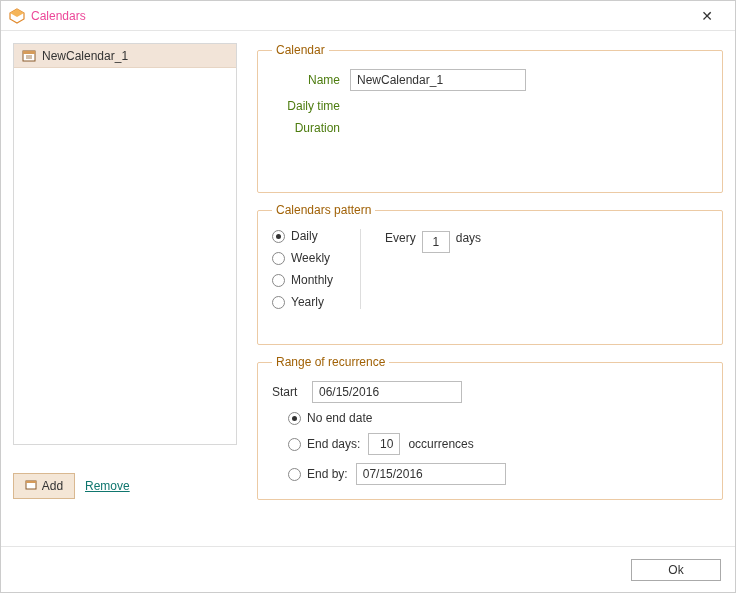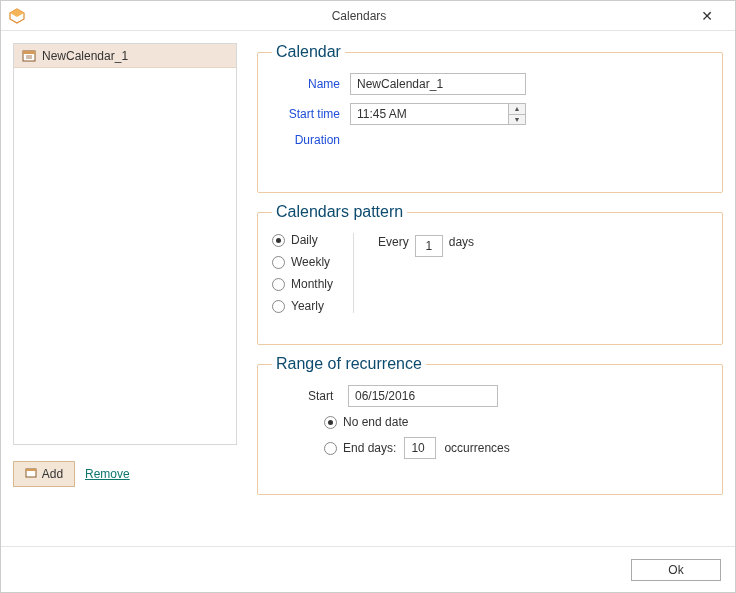--- a/index.html
+++ b/index.html
@@ -28,22 +28,21 @@
     padding: 0 8px;
     border-bottom: 1px solid #e5e5e5;
   }
   .titlebar .app-icon {
     width: 16px; height: 16px;
     margin-right: 6px;
   }
   .titlebar .title {
     flex: 1;
     font-size: 12px;
-    color: #404040;
-    text-align: center;
+    color: #ec4899;
   }
   .titlebar .close {
     width: 40px;
     height: 28px;
     display: flex;
     align-items: center;
     justify-content: center;
     font-size: 14px;
     color: #333;
     cursor: default;
@@ -73,21 +72,21 @@
     gap: 6px;
     padding: 0 8px;
     background: #f2e4d8;
     border-bottom: 1px solid #e7d5c4;
   }
   .cal-item .cal-icon {
     width: 14px; height: 14px;
     flex: 0 0 14px;
   }
   .left-actions {
-    margin-top: 16px;
+    margin-top: 28px;
     display: flex;
     align-items: center;
     gap: 10px;
   }
   .btn-add {
     width: 62px;
     height: 26px;
     border: 1px solid #d9b890;
     background: #f4e6d6;
     display: inline-flex;
@@ -112,36 +111,36 @@
     gap: 10px;
   }
 
   fieldset.group {
     border: 1px solid #eccaa4;
     border-radius: 2px;
     margin: 0;
     padding: 12px 14px 14px 14px;
   }
   fieldset.group > legend {
-    font-size: 16px;
-    color: #0c4a6e;
+    font-size: 12px;
+    color: #a16207;
     padding: 0 4px;
   }
 
   .form-row {
     display: flex;
     align-items: center;
     margin-bottom: 8px;
   }
   .form-row:last-child { margin-bottom: 0; }
   .form-row .lbl {
     width: 78px;
     text-align: right;
     padding-right: 10px;
-    color: #1d4ed8;
+    color: #4d7c0f;
   }
   input.text {
     height: 22px;
     border: 1px solid #bdbdbd;
     padding: 0 6px;
     font: inherit;
     color: #333;
     background: #fff;
   }
   .spinner-wrap, .select-wrap {
@@ -191,21 +190,21 @@
   fieldset.range-group { min-height: 140px; }
 
   .recur-body {
     display: flex;
     gap: 24px;
   }
   .recur-left {
     display: flex;
     flex-direction: column;
     gap: 8px;
-    padding-right: 20px;
+    padding-right: 27px;
     border-right: 1px solid #ddd;
   }
   .radio-row {
     display: flex;
     align-items: center;
     gap: 6px;
   }
   .radio-circle {
     width: 13px; height: 13px;
     border: 1px solid #888;
@@ -226,31 +225,30 @@
     align-items: flex-start;
     gap: 6px;
     padding-top: 2px;
   }
   .recur-right input.text { width: 28px; text-align: center; }
 
   .range-body {
     display: flex;
     flex-direction: column;
     gap: 8px;
-    margin-left: 36px;
   }
   .range-body .row {
     display: flex;
     align-items: center;
     gap: 8px;
   }
   .range-body .row .indent { width: 8px; }
   .range-body .start-lbl { width: 32px; }
   .range-body input.date { width: 150px; }
-  .range-body input.small-num { width: 32px; text-align: left; }
+  .range-body input.small-num { width: 32px; text-align: right; }
 
   .footer {
     height: 46px;
     border-top: 1px solid #e5e5e5;
     display: flex;
     align-items: center;
     justify-content: flex-end;
     padding: 0 14px;
   }
   .btn-ok {
@@ -311,28 +309,21 @@
 
     <div class="right-col">
 
       <fieldset class="group calendar-group">
         <legend>Calendar</legend>
         <div class="form-row">
           <span class="lbl">Name</span>
           <input class="text" style="width: 176px;" value="NewCalendar_1">
         </div>
         <div class="form-row">
-          <span class="lbl">Start time</span>
-          <span class="spinner-wrap">
-            <input class="text" value="11:45 AM" style="">
-            <span class="spinner-btns">
-              <span class="sp">▲</span>
-              <span class="sp">▼</span>
-            </span>
-          </span>
+          <span class="lbl">Daily time</span>
         </div>
         <div class="form-row">
           <span class="lbl">Duration</span>
         </div>
       </fieldset>
 
       <fieldset class="group recur-group">
         <legend>Calendars pattern</legend>
         <div class="recur-body">
           <div class="recur-left">
@@ -377,20 +368,28 @@
           </div>
           <div class="row">
             <span class="indent"></span>
             <label class="radio-row">
               <span class="radio-circle"></span>
               <span>End days:</span>
             </label>
             <input class="text small-num" value="10" style="">
             <span>occurrences</span>
           </div>
+          <div class="row">
+            <span class="indent"></span>
+            <label class="radio-row">
+              <span class="radio-circle"></span>
+              <span>End by:</span>
+            </label>
+            <input class="text date" value="07/15/2016" style="">
+          </div>
         </div>
       </fieldset>
 
     </div>
   </div>
 
   <div class="footer">
     <button class="btn-ok">Ok</button>
   </div>
 

